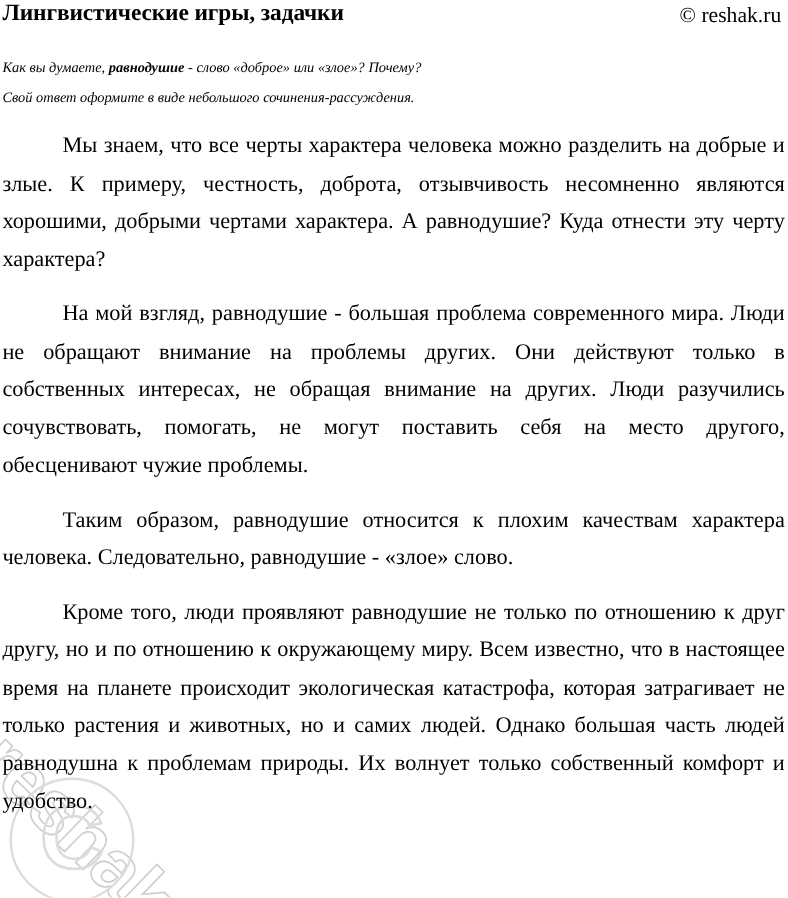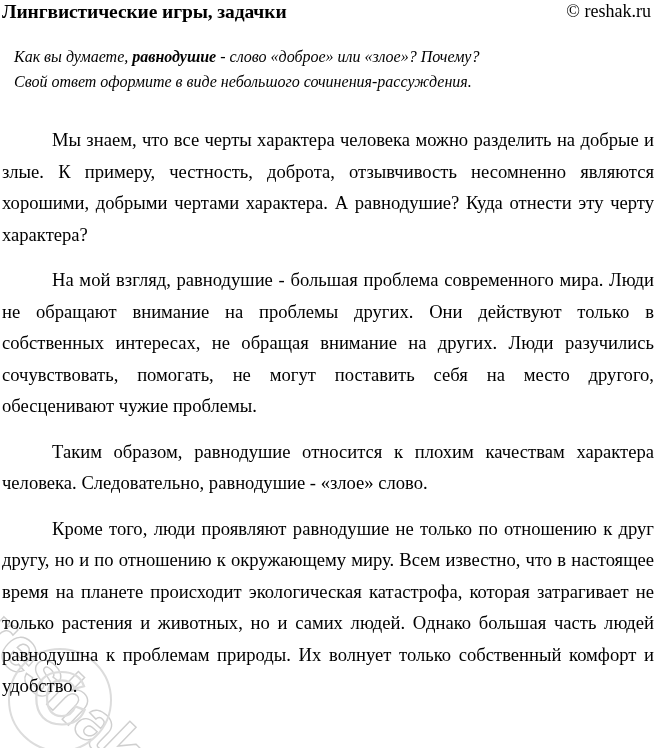--- a/index.html
+++ b/index.html
@@ -22,21 +22,21 @@
     position: absolute;
     inset: 0;
     padding: 0 3px 0 2px;
     box-sizing: border-box;
     z-index: 2;
   }
 
   
   .header {
     display: flex;
-    align-items: flex-start;
+    align-items: center;
     justify-content: space-between;
     margin-top: 1px;
     white-space: nowrap;
   }
   .header-title {
     font-weight: bold;
     font-size: 19.5px;
     letter-spacing: -0.1px;
   }
   .header-credit {
@@ -48,39 +48,38 @@
   
   .page-ref {
     font-style: italic;
     font-size: 19px;
     margin-top: 20px;
   }
 
   
   .question {
     font-style: italic;
-    font-size: 16px;
+    font-size: 12px;
     line-height: 25px;
     margin-top: 21px;
     text-align: justify;
     text-justify: inter-word;
-    margin-left: 12px;
   }
   .question .q-line {
     display: block;
     white-space: nowrap;
   }
   .question b {
     font-weight: bold;
     font-style: italic;
   }
 
   
   .essay {
-    margin-top: 30px;
+    margin-top: 12px;
   }
   .para {
     font-size: 18.6px;
     line-height: 31.5px;
     text-align: justify;
     text-justify: inter-word;
     text-indent: 50px;
     margin: 0 0 14px 0;
     hyphens: none;
   }

